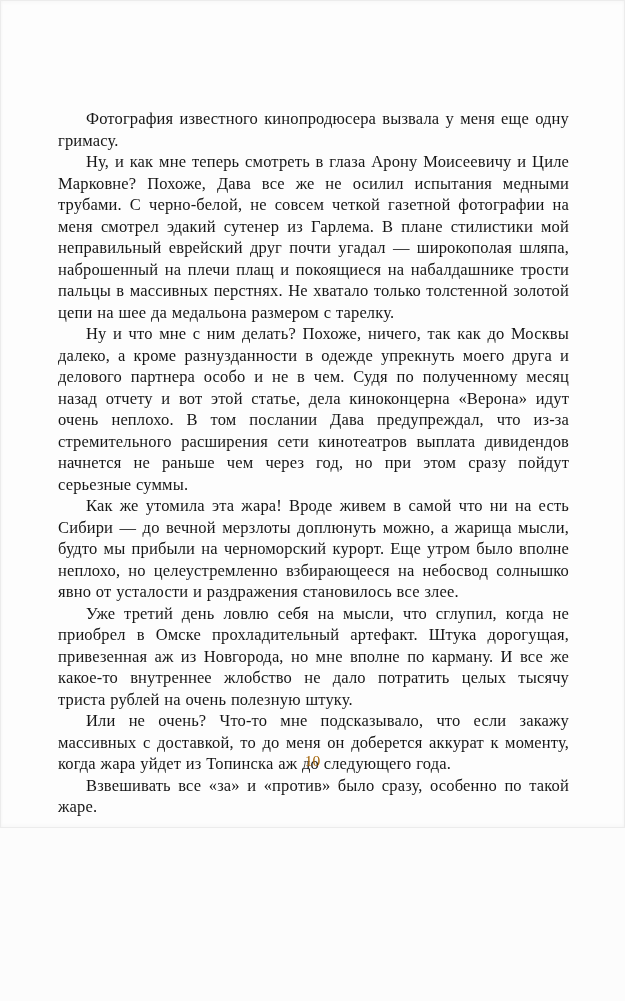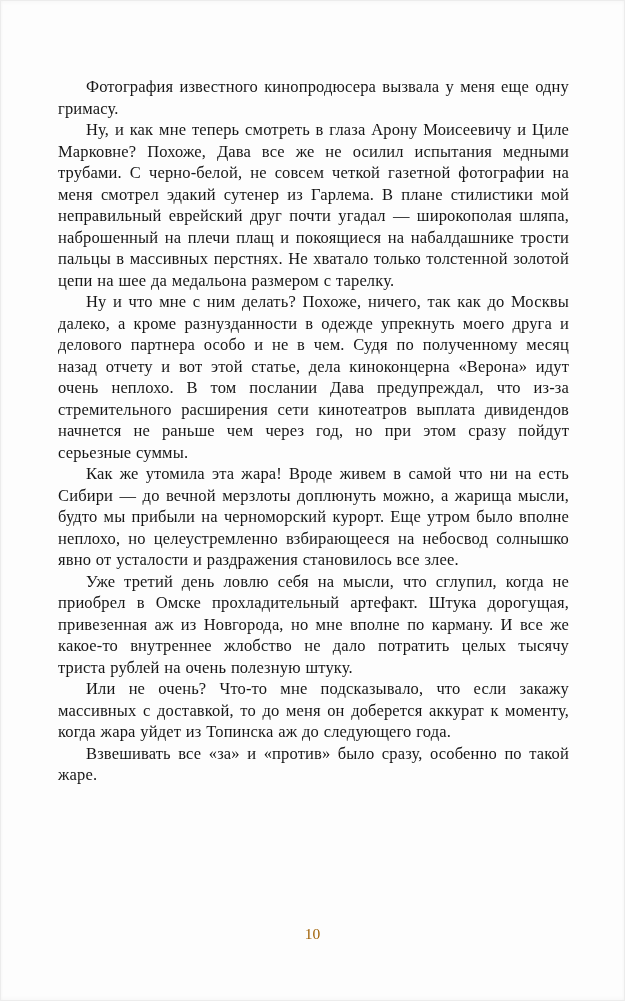--- a/index.html
+++ b/index.html
@@ -11,22 +11,22 @@
     height: 1001px;
     background: #fcfcfc;
     overflow: hidden;
     font-family: "Liberation Serif", "DejaVu Serif", serif;
     color: #161616;
   }
   .book-page {
     position: relative;
     box-sizing: border-box;
     width: 625px;
-    height: 1001px;
-    padding: 76px 56px 80px 58px;
+    height: 828px;
+    padding: 108px 56px 80px 58px;
     background: #fdfdfd;
     box-shadow: inset 0 0 0 1px #ececec, inset 0 2px 4px rgba(0,0,0,0.03), inset 0 -2px 4px rgba(0,0,0,0.03);
     font-family: Liberation Serif, serif;
   }
   .page-text p {
     margin: 0;
     font-size: 16.5px;
     line-height: 21.5px;
     text-align: justify;
     text-indent: 28px;

